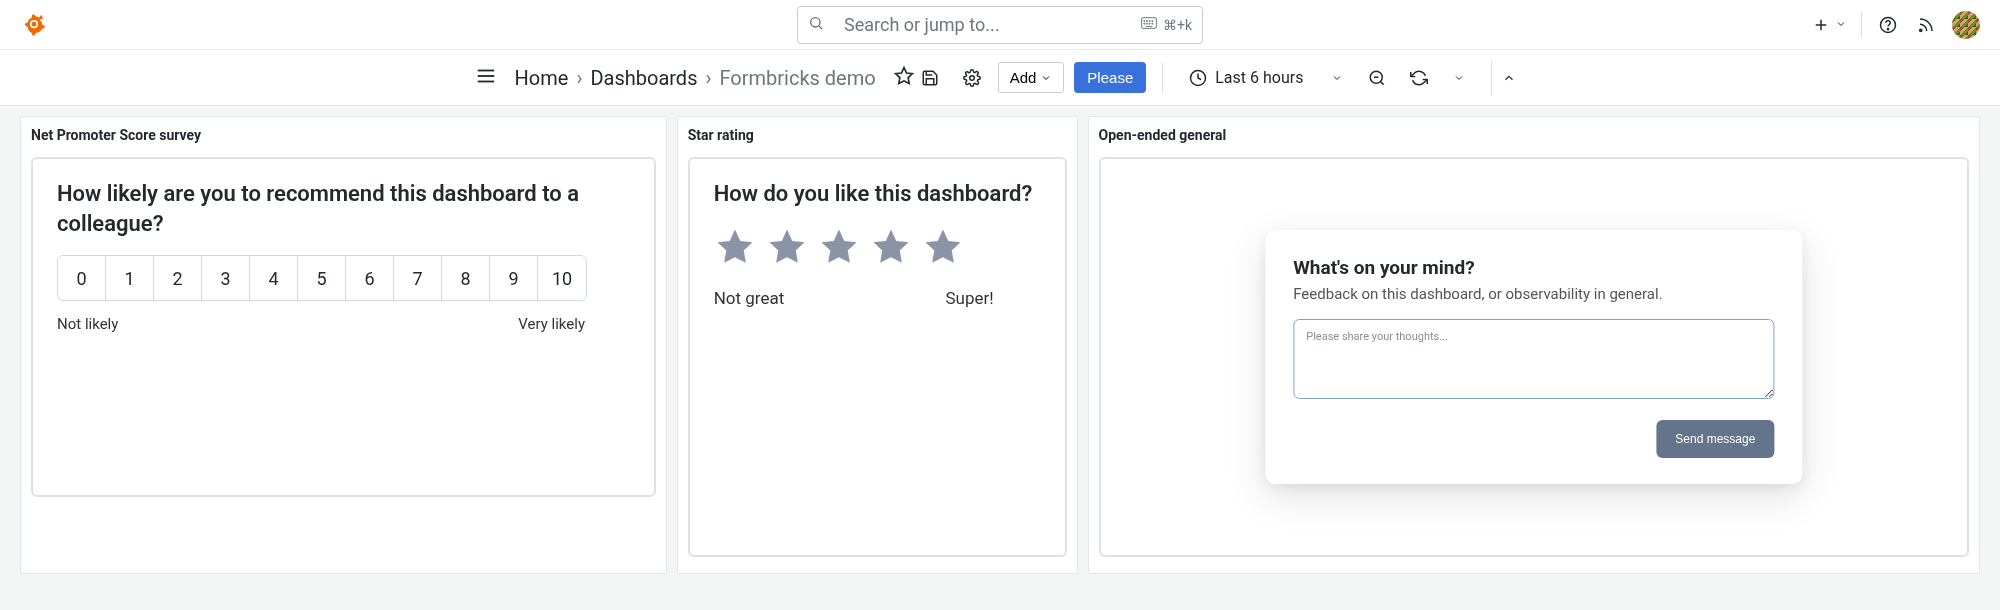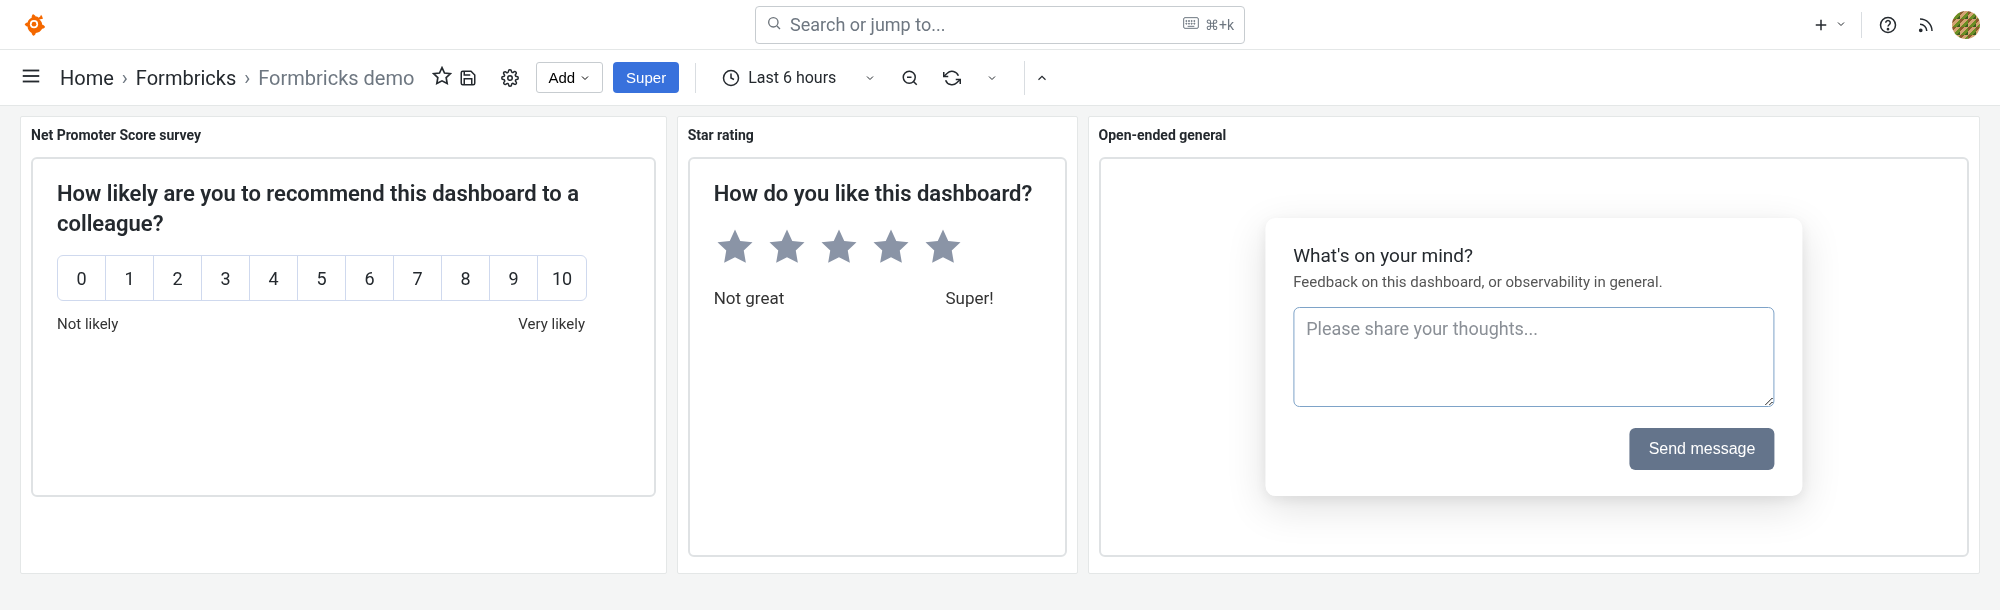--- a/index.html
+++ b/index.html
@@ -32,27 +32,27 @@
       height: 28px;
     }
     .top-center {
       position: absolute;
       left: 50%;
       transform: translateX(-50%);
     }
     .search-box {
       display: flex;
       align-items: center;
-      width: 490px;
+      width: 406px;
       height: 38px;
       border: 1px solid #c7ccd0;
       border-radius: 4px;
       padding: 0 10px;
       background: #fff;
-      gap: 8px;
+      gap: 20px;
     }
     .search-icon svg {
       width: 16px;
       height: 16px;
       stroke: #6c737a;
     }
     .search-placeholder {
       color: #6e7781;
       font-size: 18px;
       flex: 1;
@@ -99,21 +99,21 @@
     .avatar {
       width: 28px;
       height: 28px;
       border-radius: 50%;
       background: linear-gradient(135deg, #8b5a2b 25%, #d4a373 25%, #d4a373 50%, #6b8e23 50%, #6b8e23 75%, #3e5c20 75%);
       background-size: 8px 8px;
     }
     .nav-bar {
       display: flex;
       align-items: center;
-      justify-content: flex-start;
+      justify-content: center;
       height: 56px;
       background: #fff;
       border-bottom: 1px solid #e4e7e7;
       padding: 0 20px;
     }
     .nav-left {
       display: flex;
       align-items: center;
       gap: 18px;
     }
@@ -307,50 +307,50 @@
       top: 50%;
       transform: translate(-50%, -50%);
       width: 62%;
       background: #fff;
       border-radius: 10px;
       box-shadow: 0 12px 40px rgba(0,0,0,0.12), 0 4px 12px rgba(0,0,0,0.06);
       padding: 26px 28px;
     }
     .feedback-title {
       font-size: 19px;
-      font-weight: 400;
+      font-weight: 700;
       margin-bottom: 6px;
     }
     .feedback-subtitle {
       font-size: 15px;
       color: #555;
       margin-bottom: 16px;
     }
     .feedback-textarea {
       width: 100%;
-      height: 100px;
+      height: 80px;
       border: 1.5px solid #7ea3c8;
       border-radius: 6px;
       padding: 10px 12px;
-      font-size: 18px;
+      font-size: 11px;
       font-family: inherit;
       color: #701a75;
       resize: vertical;
       margin-bottom: 18px;
     }
     .feedback-textarea::placeholder {
       color: #8a8f96;
     }
     .btn-slate {
       padding: 12px 19px;
       background: #64748b;
       color: #fff;
       border: none;
       border-radius: 6px;
-      font-size: 16px;
+      font-size: 12px;
       cursor: pointer;
       float: right;
     }
     .clearfix::after {
       content: "";
       display: table;
       clear: both;
     }
     .collapse-btn {
       display: flex;
@@ -446,21 +446,21 @@
     <span class="hamburger icon-btn">
       <svg viewBox="0 0 24 24" fill="none" stroke="currentColor" stroke-width="2">
           <line x1="3" y1="6" x2="21" y2="6"></line>
           <line x1="3" y1="12" x2="21" y2="12"></line>
           <line x1="3" y1="18" x2="21" y2="18"></line>
         </svg>
     </span>
     <div class="breadcrumbs">
       <span class="crumb">Home</span>
       <span class="sep">›</span>
-      <span class="crumb">Formbricks</span>
+      <span class="crumb">Dashboards</span>
       <span class="sep">›</span>
       <span class="crumb-current">Formbricks demo</span>
     </div>
     <span class="star-btn icon-btn">
       <svg viewBox="0 0 24 24" fill="none" stroke="currentColor" stroke-width="2">
           <polygon points="12 2 15 8.5 22 9.3 17 14 18.2 21 12 17.8 5.8 21 7 14 2 9.3 9 8.5 12 2"></polygon>
         </svg>
     </span>
   </div>
   <div class="nav-right">
@@ -476,21 +476,21 @@
           <circle cx="12" cy="12" r="3"></circle>
           <path d="M19.4 15a1.7 1.7 0 0 0 .3 1.8l.1.1a2 2 0 1 1-2.8 2.8l-.1-.1a1.7 1.7 0 0 0-1.8-.3 1.7 1.7 0 0 0-1 1.5V21a2 2 0 1 1-4 0v-.1a1.7 1.7 0 0 0-1-1.5 1.7 1.7 0 0 0-1.8.3l-.1.1a2 2 0 1 1-2.8-2.8l.1-.1a1.7 1.7 0 0 0 .3-1.8 1.7 1.7 0 0 0-1.5-1H3a2 2 0 1 1 0-4h.1a1.7 1.7 0 0 0 1.5-1 1.7 1.7 0 0 0-.3-1.8l-.1-.1a2 2 0 1 1 2.8-2.8l.1.1a1.7 1.7 0 0 0 1.8.3 1.7 1.7 0 0 0 1-1.5V3a2 2 0 1 1 4 0v.1a1.7 1.7 0 0 0 1 1.5 1.7 1.7 0 0 0 1.8-.3l.1-.1a2 2 0 1 1 2.8 2.8l-.1.1a1.7 1.7 0 0 0-.3 1.8 1.7 1.7 0 0 0 1.5 1H21a2 2 0 1 1 0 4h-.1a1.7 1.7 0 0 0-1.5 1z"></path>
         </svg>
     </span>
     <button class="btn-outline">
       <span>Add</span>
       <svg viewBox="0 0 24 24" fill="none" stroke="currentColor" stroke-width="2">
           <polyline points="6 9 12 15 18 9"></polyline>
         </svg>
     </button>
-    <button class="btn-primary">Super</button>
+    <button class="btn-primary">Please</button>
     <div class="nav-divider"></div>
     <div class="time-picker">
       <svg viewBox="0 0 24 24" fill="none" stroke="currentColor" stroke-width="2">
           <circle cx="12" cy="12" r="10"></circle>
           <polyline points="12 6 12 12 16 14"></polyline>
         </svg>
       <span>Last 6 hours</span>
     </div>
     <span class="chevron-btn">
       <svg viewBox="0 0 24 24" fill="none" stroke="currentColor" stroke-width="2">

